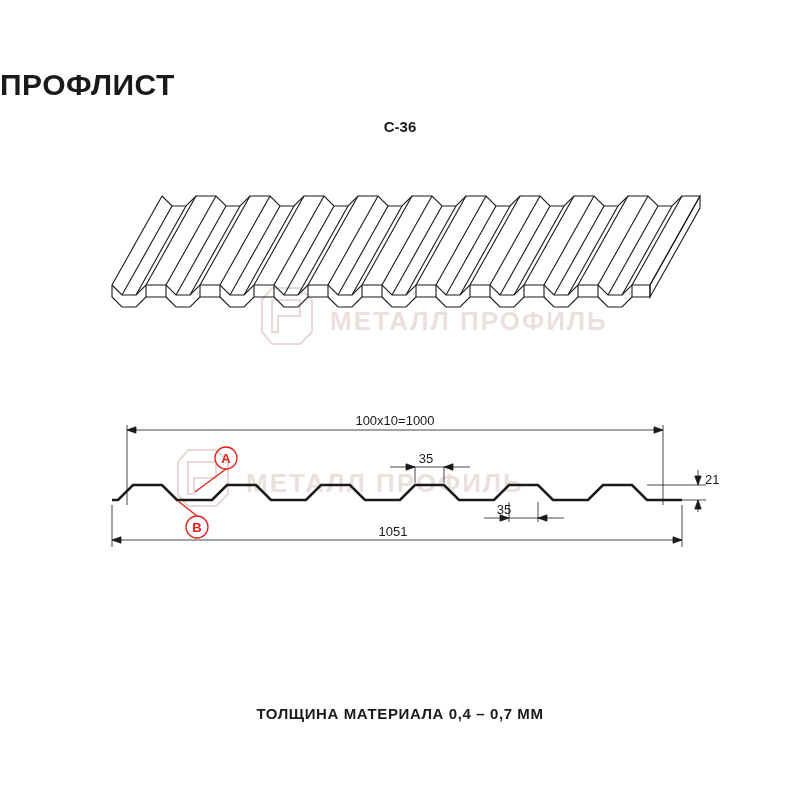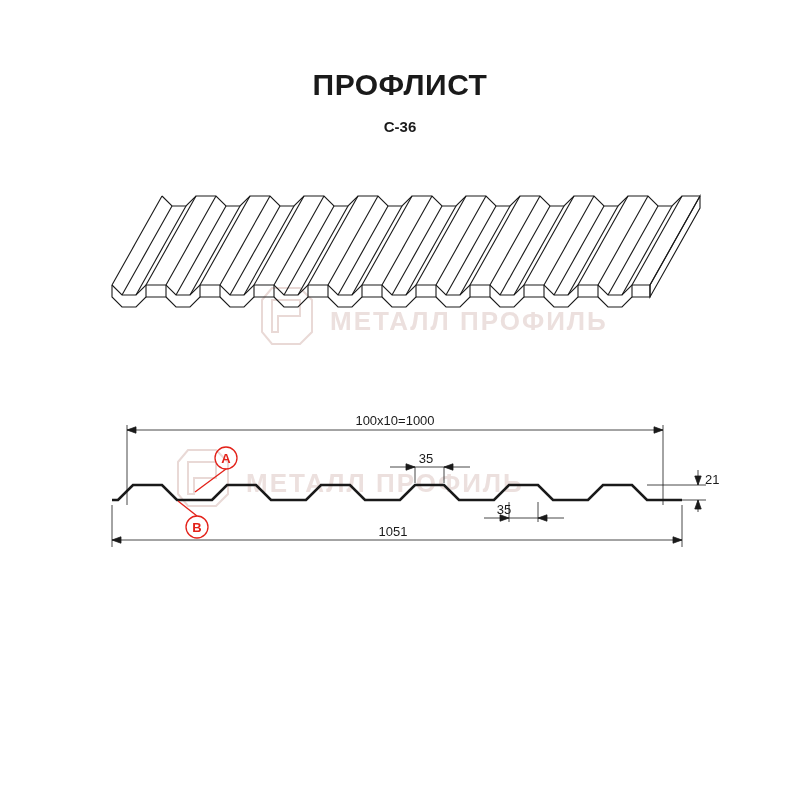--- a/index.html
+++ b/index.html
@@ -19,21 +19,21 @@
     position: absolute;
     inset: 0;
     width: 800px;
     height: 800px;
   }
   .title {
     position: absolute;
     top: 68px;
     left: 0;
     width: 800px;
-    text-align: center;
+    text-align: left;
     font-size: 30px;
     font-weight: bold;
     letter-spacing: 0.5px;
     color: #1a1a1a;
   }
   .subtitle {
     position: absolute;
     top: 118px;
     left: 0;
     width: 800px;
@@ -292,13 +292,14 @@
       </g>
 
       <g>
         <circle class="red" cx="197" cy="527" r="11"></circle>
         <path class="red" d="M197 516 L178 501"></path>
         <text class="red-t" x="197" y="532" text-anchor="middle">B</text>
       </g>
     </g>
   </svg>
 
+  <div class="footer">ТОЛЩИНА МАТЕРИАЛА 0,4 – 0,7 ММ</div>
 </div>
 
 </body></html>

